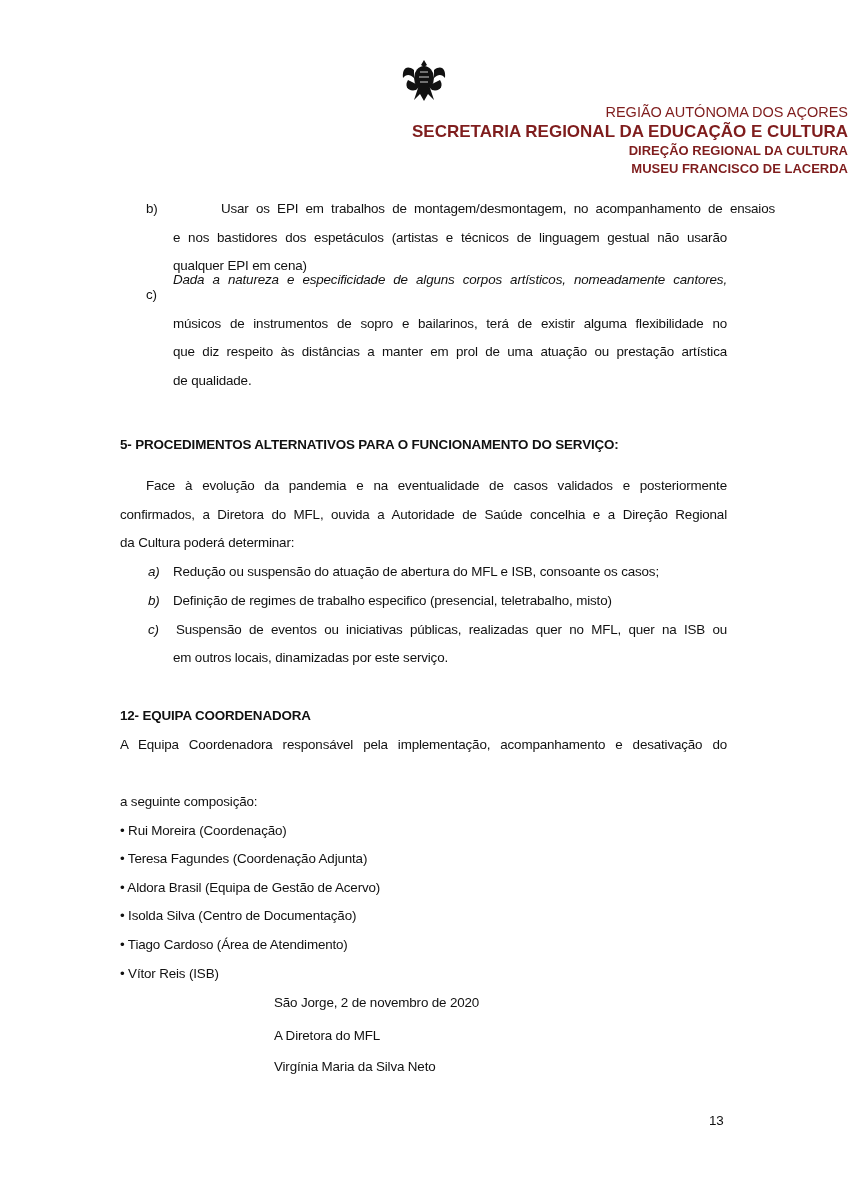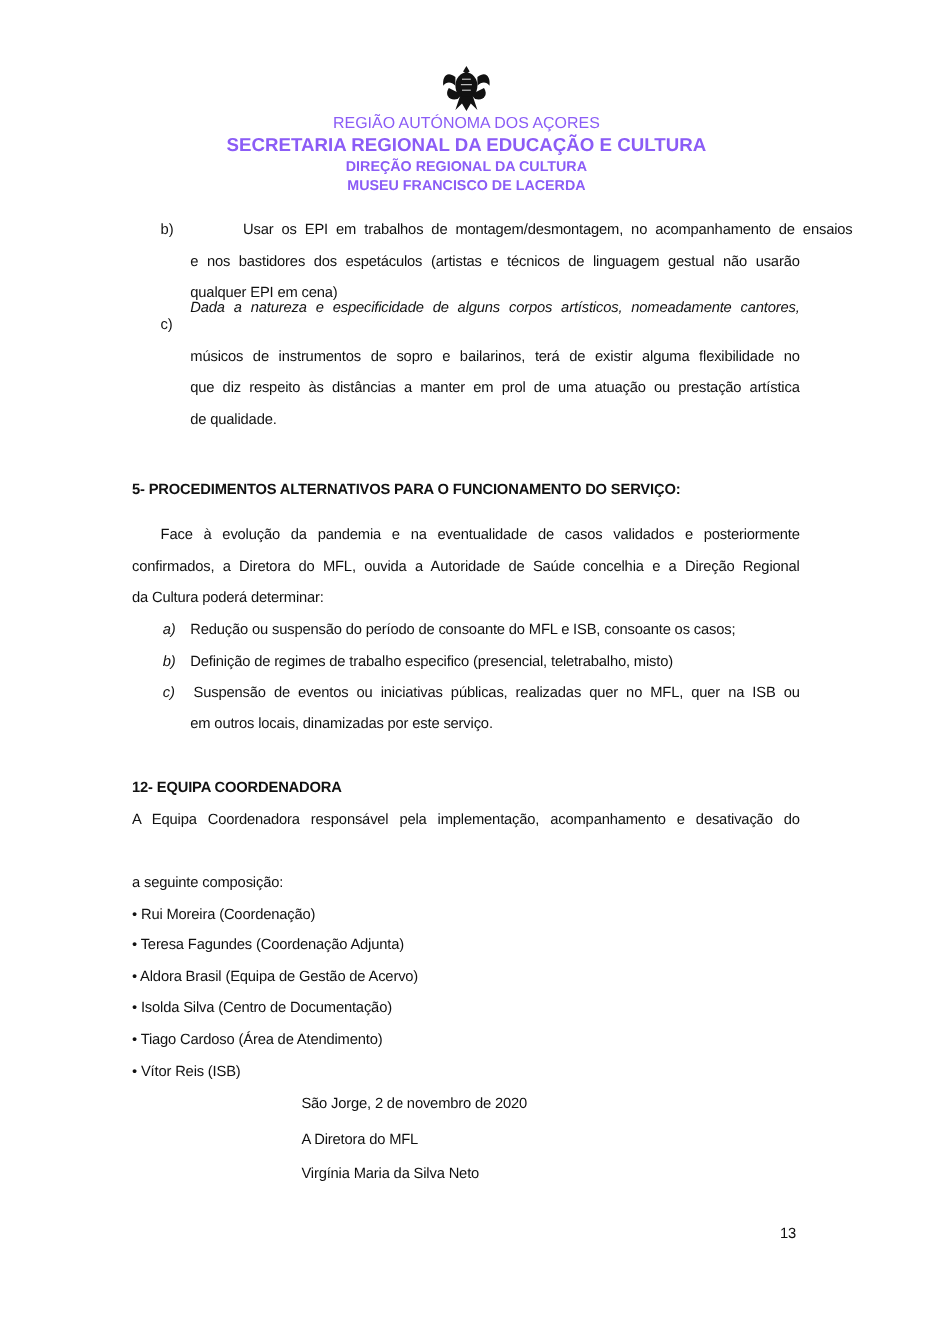--- a/index.html
+++ b/index.html
@@ -1,19 +1,19 @@
 <!DOCTYPE html>
 <html><head>
 <meta charset="utf-8">
 <style>
   html, body { margin: 0; padding: 0; background: #ffffff; }
   body { width: 848px; height: 1200px; position: relative; overflow: hidden; color: #111; }
   .page { position: absolute; left: 0; top: 0; width: 848px; height: 1200px; background: #fff; }
   .crest { position: absolute; left: 400px; top: 56px; width: 48px; height: 46px; }
-  .hdr { position: absolute; left: 0; width: 848px; text-align: center; font-family: "Liberation Sans", sans-serif; color: #8b5cf6; }
+  .hdr { position: absolute; left: 0; width: 848px; text-align: right; font-family: "Liberation Sans", sans-serif; color: #7f1d1d; }
   .hdr1 { top: 104px; font-size: 14.5px; }
   .hdr2 { top: 122px; font-size: 17px; font-weight: bold; }
   .hdr3 { top: 143px; font-size: 13px; font-weight: bold; }
   .hdr4 { top: 161px; font-size: 13px; font-weight: bold; }
   .t { position: absolute; font-family: "Liberation Sans", sans-serif; font-size: 13.4px; color: #111; white-space: nowrap; letter-spacing: -0.15px; }
   .j { text-align: justify; text-align-last: justify; white-space: normal; }
   .b { font-weight: bold; }
   .i { font-style: italic; }
   .c { }
 </style>
@@ -52,21 +52,21 @@
   <div class="t j" style="left:173px; top:316px; width:554px;">músicos de instrumentos de sopro e bailarinos, terá de existir alguma flexibilidade no</div>
   <div class="t j" style="left:173px; top:344px; width:554px;">que diz respeito às distâncias a manter em prol de uma atuação ou prestação artística</div>
   <div class="t" style="left:173px; top:373px;">de qualidade.</div>
 
   <div class="t b" style="left:120px; top:437px;">5- PROCEDIMENTOS ALTERNATIVOS PARA O FUNCIONAMENTO DO SERVIÇO:</div>
   <div class="t j" style="left:146px; top:478px; width:581px;">Face à evolução da pandemia e na eventualidade de casos validados e posteriormente</div>
   <div class="t j" style="left:120px; top:507px; width:607px;">confirmados, a Diretora do MFL, ouvida a Autoridade de Saúde concelhia e a Direção Regional</div>
   <div class="t" style="left:120px; top:535px;">da Cultura poderá determinar:</div>
 
   <div class="t i" style="left:148px; top:564px;">a)</div>
-  <div class="t" style="left:173px; top:564px;">Redução ou suspensão do período de consoante do MFL e ISB, consoante os casos;</div>
+  <div class="t" style="left:173px; top:564px;">Redução ou suspensão do atuação de abertura do MFL e ISB, consoante os casos;</div>
   <div class="t i" style="left:148px; top:593px;">b)</div>
   <div class="t" style="left:173px; top:593px;">Definição de regimes de trabalho especifico (presencial, teletrabalho, misto)</div>
   <div class="t i" style="left:148px; top:622px;">c)</div>
   <div class="t j" style="left:176px; top:622px; width:551px;">Suspensão de eventos ou iniciativas públicas, realizadas quer no MFL, quer na ISB ou</div>
   <div class="t" style="left:173px; top:650px;">em outros locais, dinamizadas por este serviço.</div>
 
   <div class="t b" style="left:120px; top:708px;">12- EQUIPA COORDENADORA</div>
   <div class="t j" style="left:120px; top:737px; width:607px;">A Equipa Coordenadora responsável pela implementação, acompanhamento e desativação do</div>
   <div class="t" style="left:120px; top:794px;">a seguinte composição:</div>
 

